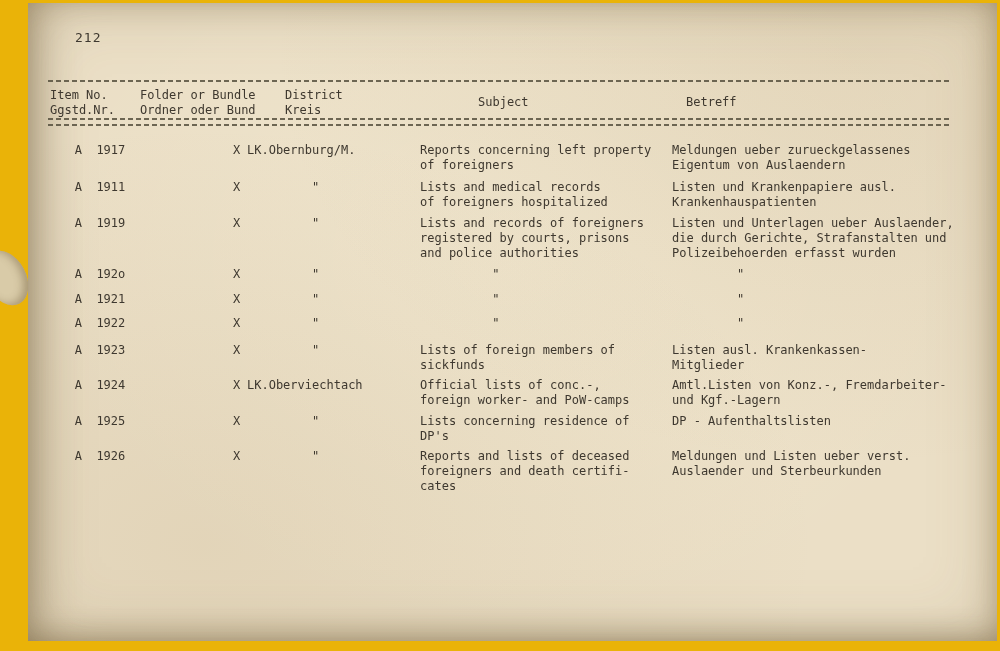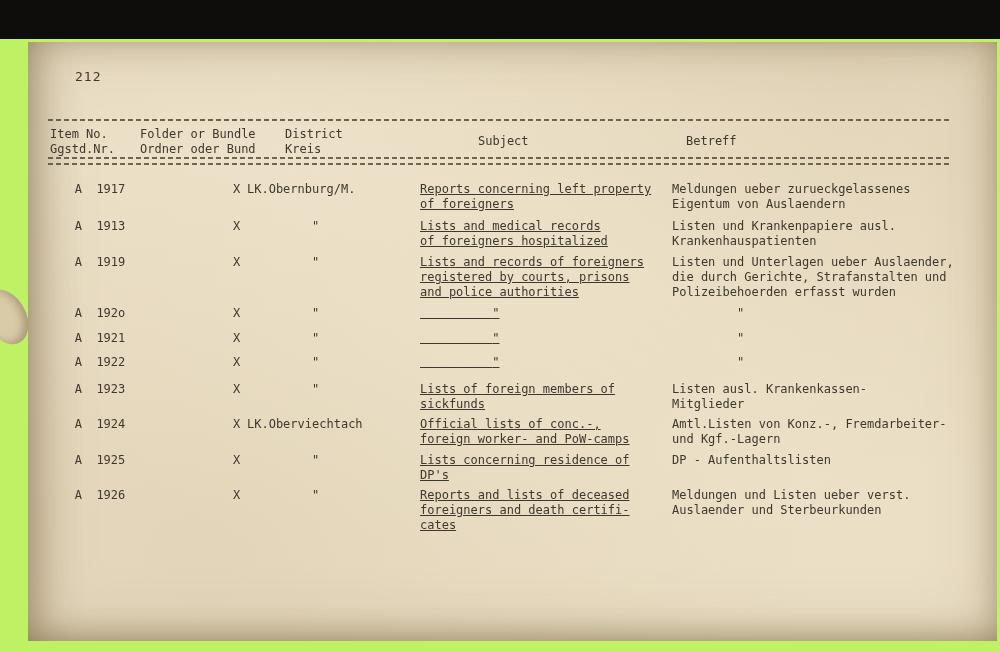--- a/index.html
+++ b/index.html
@@ -5,22 +5,21 @@
   html, body { margin: 0; padding: 0; }
   body {
     width: 1000px; height: 651px;
     background: #0e0d0b;
     position: relative;
     overflow: hidden;
     font-family: "DejaVu Sans Mono", "Liberation Mono", monospace;
   }
   .scan-frame {
     position: absolute; inset: 0;
-    background: #bef264;
-    margin-top: 39px;
+    background: #eab308;
   }
   .page-curl {
     position: absolute;
     left: -14px; top: 249px;
     width: 40px; height: 58px;
     background: #d9cba8;
     border-radius: 50%;
     transform: rotate(-28deg);
     box-shadow: inset -4px -3px 8px rgba(110,90,55,.45);
     z-index: 1;
@@ -63,21 +62,21 @@
   .hdr-district { left: 257px; }
   .hdr-subject { left: 450px; }
   .hdr-betreff { left: 658px; }
   .hline1 { top: 85px; text-align: center; }
   .hline2 { top: 100px; }
   .row { position: absolute; left: 0; right: 0; }
   .c { position: absolute; white-space: pre-wrap; }
   .c-item    { left: 27px;  width: 90px; text-align: center; }
   .c-folder  { left: 205px; width: 14px; }
   .c-district{ left: 219px; width: 170px; }
-  .c-subject { left: 392px; width: 250px; text-decoration: underline; }
+  .c-subject { left: 392px; width: 250px; }
   .c-betreff { left: 644px; width: 310px; }
 </style>
 </head>
 <body>
 
 <div class="scan-frame">
   <div class="page-curl"></div>
 
   <div class="paper">
 
@@ -104,21 +103,21 @@
       <div class="c c-item">A  1917</div>
       <div class="c c-folder">X</div>
       <div class="c c-district">LK.Obernburg/M.</div>
       <div class="c c-subject">Reports concerning left property
 of foreigners</div>
       <div class="c c-betreff">Meldungen ueber zurueckgelassenes
 Eigentum von Auslaendern</div>
     </div>
 
     <div class="row" style="top:177px">
-      <div class="c c-item">A  1913</div>
+      <div class="c c-item">A  1911</div>
       <div class="c c-folder">X</div>
       <div class="c c-district">         "</div>
       <div class="c c-subject">Lists and medical records
 of foreigners hospitalized</div>
       <div class="c c-betreff">Listen und Krankenpapiere ausl.
 Krankenhauspatienten</div>
     </div>
 
     <div class="row" style="top:213px">
       <div class="c c-item">A  1919</div>

